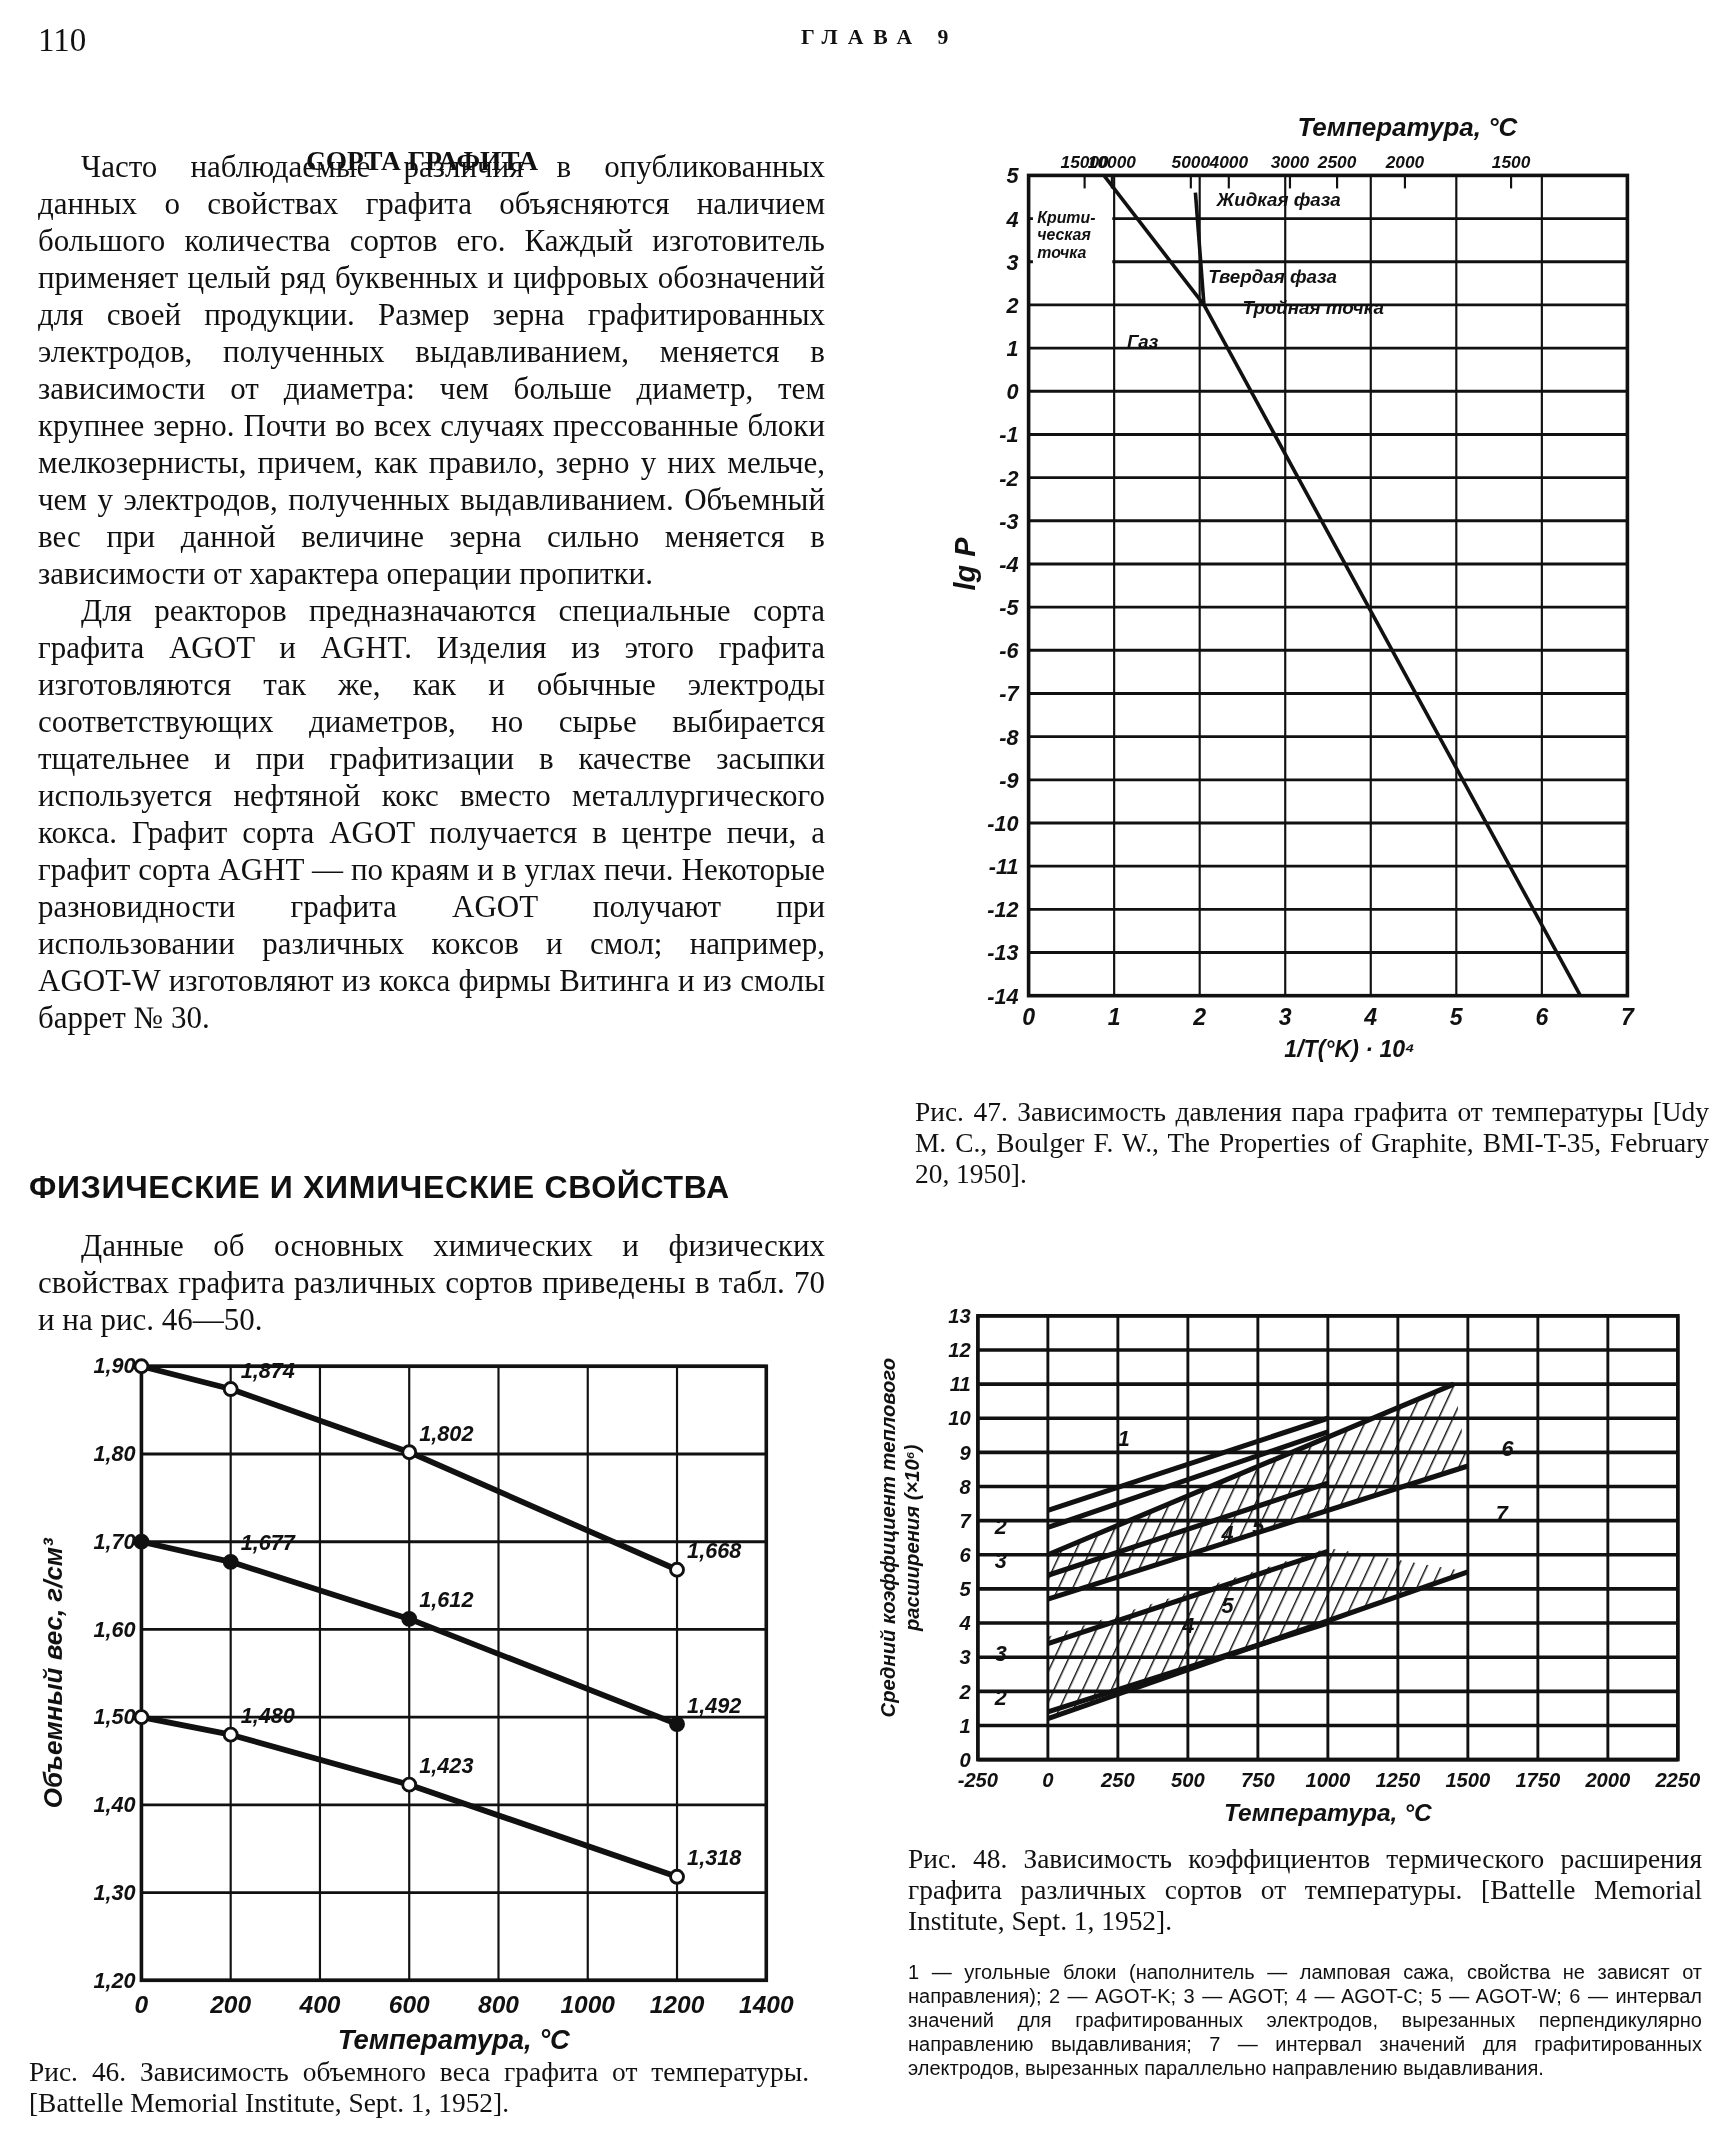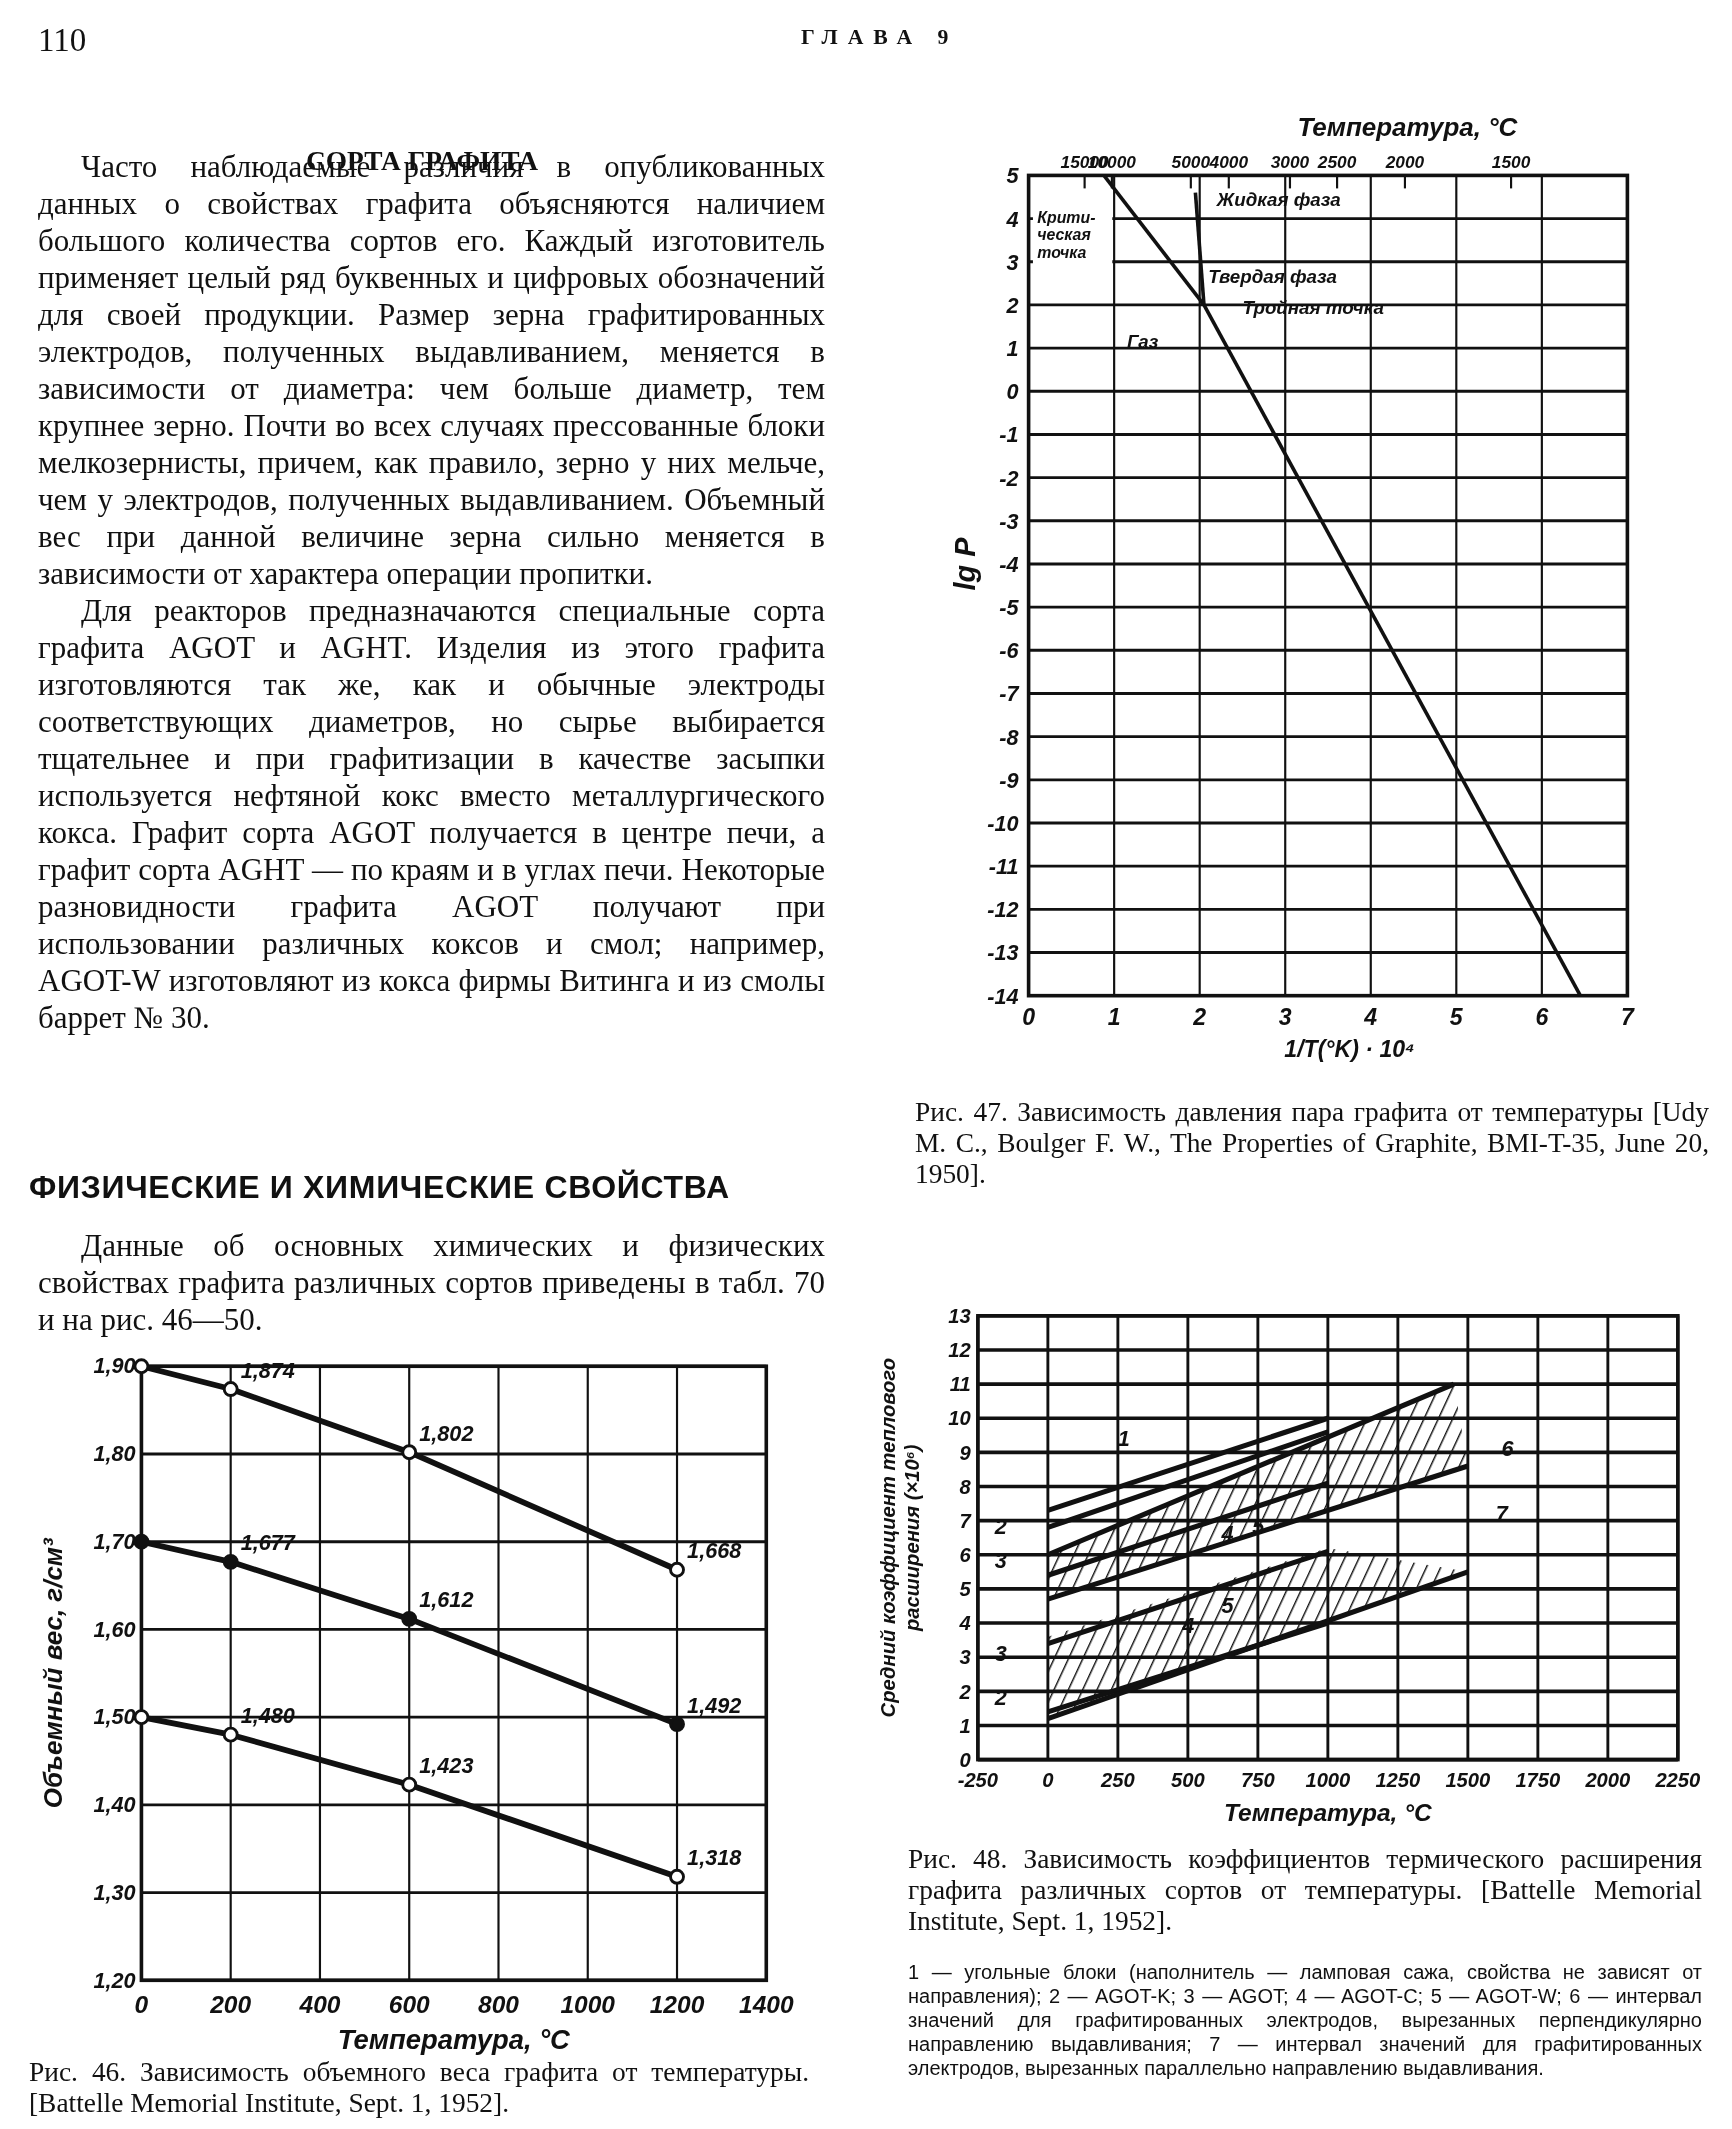--- a/index.html
+++ b/index.html
@@ -182,21 +182,21 @@
       <rect x="151" y="137.88157894736833" width="110" height="100" fill="#fff" stroke="none"></rect>
       <text x="157" y="158.84210526315792" font-size="22" stroke="none">Крити-</text>
       <text x="157" y="182.84210526315792" font-size="22" stroke="none">ческая</text>
       <text x="157" y="206.84210526315792" font-size="22" stroke="none">точка</text>
       <text x="405.8571428571429" y="134.88947368421054" font-size="26" stroke="none">Жидкая фаза</text>
       <text x="394" y="242.60526315789468" font-size="26" stroke="none">Твердая фаза</text>
       <text x="441.42857142857144" y="284.4947368421052" font-size="26" stroke="none">Тройная точка</text>
       <text x="281.3571428571429" y="332.36842105263156" font-size="26" stroke="none">Газ</text>
     </g>
 </svg>
-<div class="abs caption" style="left:915px;top:1097px;width:794px;">Рис. 47. Зависимость давления пара графита от температуры [Udy M. C., Boulger F. W., The Properties of Graphite, BMI-T-35, June 20, 1950].</div>
+<div class="abs caption" style="left:915px;top:1097px;width:794px;">Рис. 47. Зависимость давления пара графита от температуры [Udy M. C., Boulger F. W., The Properties of Graphite, BMI-T-35, February 20, 1950].</div>
 
 <svg class="abs" style="left:866px;top:1292px;" width="866" height="534" viewBox="0 0 1200 740">
   <g id="f48" stroke="#111" fill="none">
       <line x1="155" y1="33" x2="155" y2="648" stroke-width="4"></line>
       <text x="155" y="686" text-anchor="middle" font-size="28" stroke="none">-250</text>
       <line x1="252" y1="33" x2="252" y2="648" stroke-width="4"></line>
       <text x="252" y="686" text-anchor="middle" font-size="28" stroke="none">0</text>
       <line x1="349" y1="33" x2="349" y2="648" stroke-width="4"></line>
       <text x="349" y="686" text-anchor="middle" font-size="28" stroke="none">250</text>
       <line x1="446" y1="33" x2="446" y2="648" stroke-width="4"></line>

